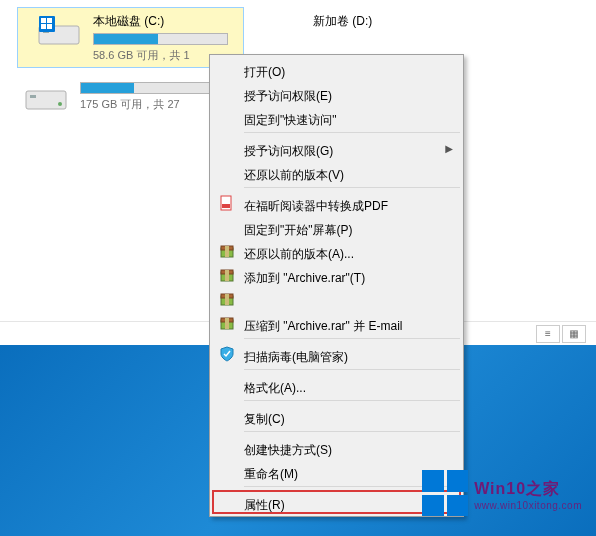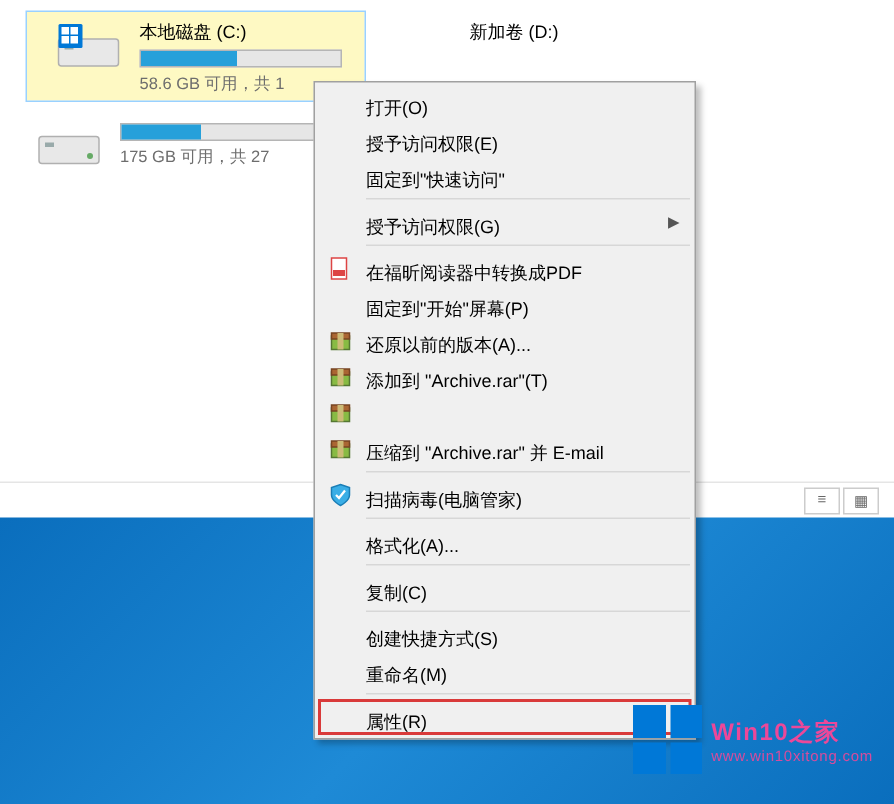--- a/index.html
+++ b/index.html
@@ -22,21 +22,21 @@
 
 .desktop { position:absolute; top:345px; left:0; right:0; bottom:0; background:linear-gradient(135deg,#0a6ebd 0%,#1e8ad6 50%,#0a6ebd 100%); }
 
 .context-menu { position:absolute; top:54px; left:209px; width:255px; background:#f0f0f0; border:1px solid #a0a0a0; box-shadow:3px 3px 4px rgba(0,0,0,0.25); padding:2px; z-index:10; }
 .menu-item { display:flex; align-items:flex-end; height:24px; padding:0 28px 0 32px; font-size:12px; color:#000; position:relative; cursor:pointer; }
 .menu-sep { height:1px; background:#d7d7d7; margin:3px 1px 3px 32px; }
 .menu-icon { position:absolute; left:6px; top:50%; transform:translateY(-50%); width:18px; height:18px; display:flex; align-items:center; justify-content:center; font-size:14px; }
 .submenu-arrow { position:absolute; right:8px; top:50%; transform:translateY(-50%); font-size:10px; color:#555; }
 .menu-item.highlighted { outline:2px solid #d93a3a; outline-offset:-2px; }
 
-.watermark { position:absolute; right:14px; bottom:20px; z-index:20; display:flex; align-items:center; color:#ec4899; gap:6px; }
+.watermark { position:absolute; right:14px; bottom:20px; z-index:20; display:flex; align-items:center; color:#701a75; gap:6px; }
 .wm-flag { width:46px; height:46px; display:grid; grid-template-columns:1fr 1fr; grid-template-rows:1fr 1fr; gap:3px; }
 .wm-flag div { background:#0078d7; }
 .wm-text { display:flex; flex-direction:column; align-items:flex-start; }
 .wm-main { font-size:20px; font-weight:600; letter-spacing:1px; }
 .wm-main span { font-size:16px; }
 .wm-url { font-size:10px; letter-spacing:0.5px; opacity:0.9; }
 </style>
 </head>
 <body>
 
@@ -106,20 +106,23 @@
       <span>授予访问权限(E)</span>
     </div>
   <div class="menu-item">
       <span>固定到"快速访问"</span>
     </div>
   <div class="menu-sep"></div>
   <div class="menu-item">
       <span>授予访问权限(G)</span>
       <span class="submenu-arrow">▶</span>
     </div>
+  <div class="menu-item">
+      <span>还原以前的版本(V)</span>
+    </div>
   <div class="menu-sep"></div>
   <div class="menu-item">
     <span class="menu-icon">
         <svg width="16" height="16" viewBox="0 0 16 16">
           <rect x="2" y="1" width="10" height="14" fill="#fff" stroke="#d44"></rect>
           <rect x="3" y="9" width="8" height="4" fill="#d44"></rect>
         </svg>
       </span>
     <span>在福昕阅读器中转换成PDF</span>
   </div>

